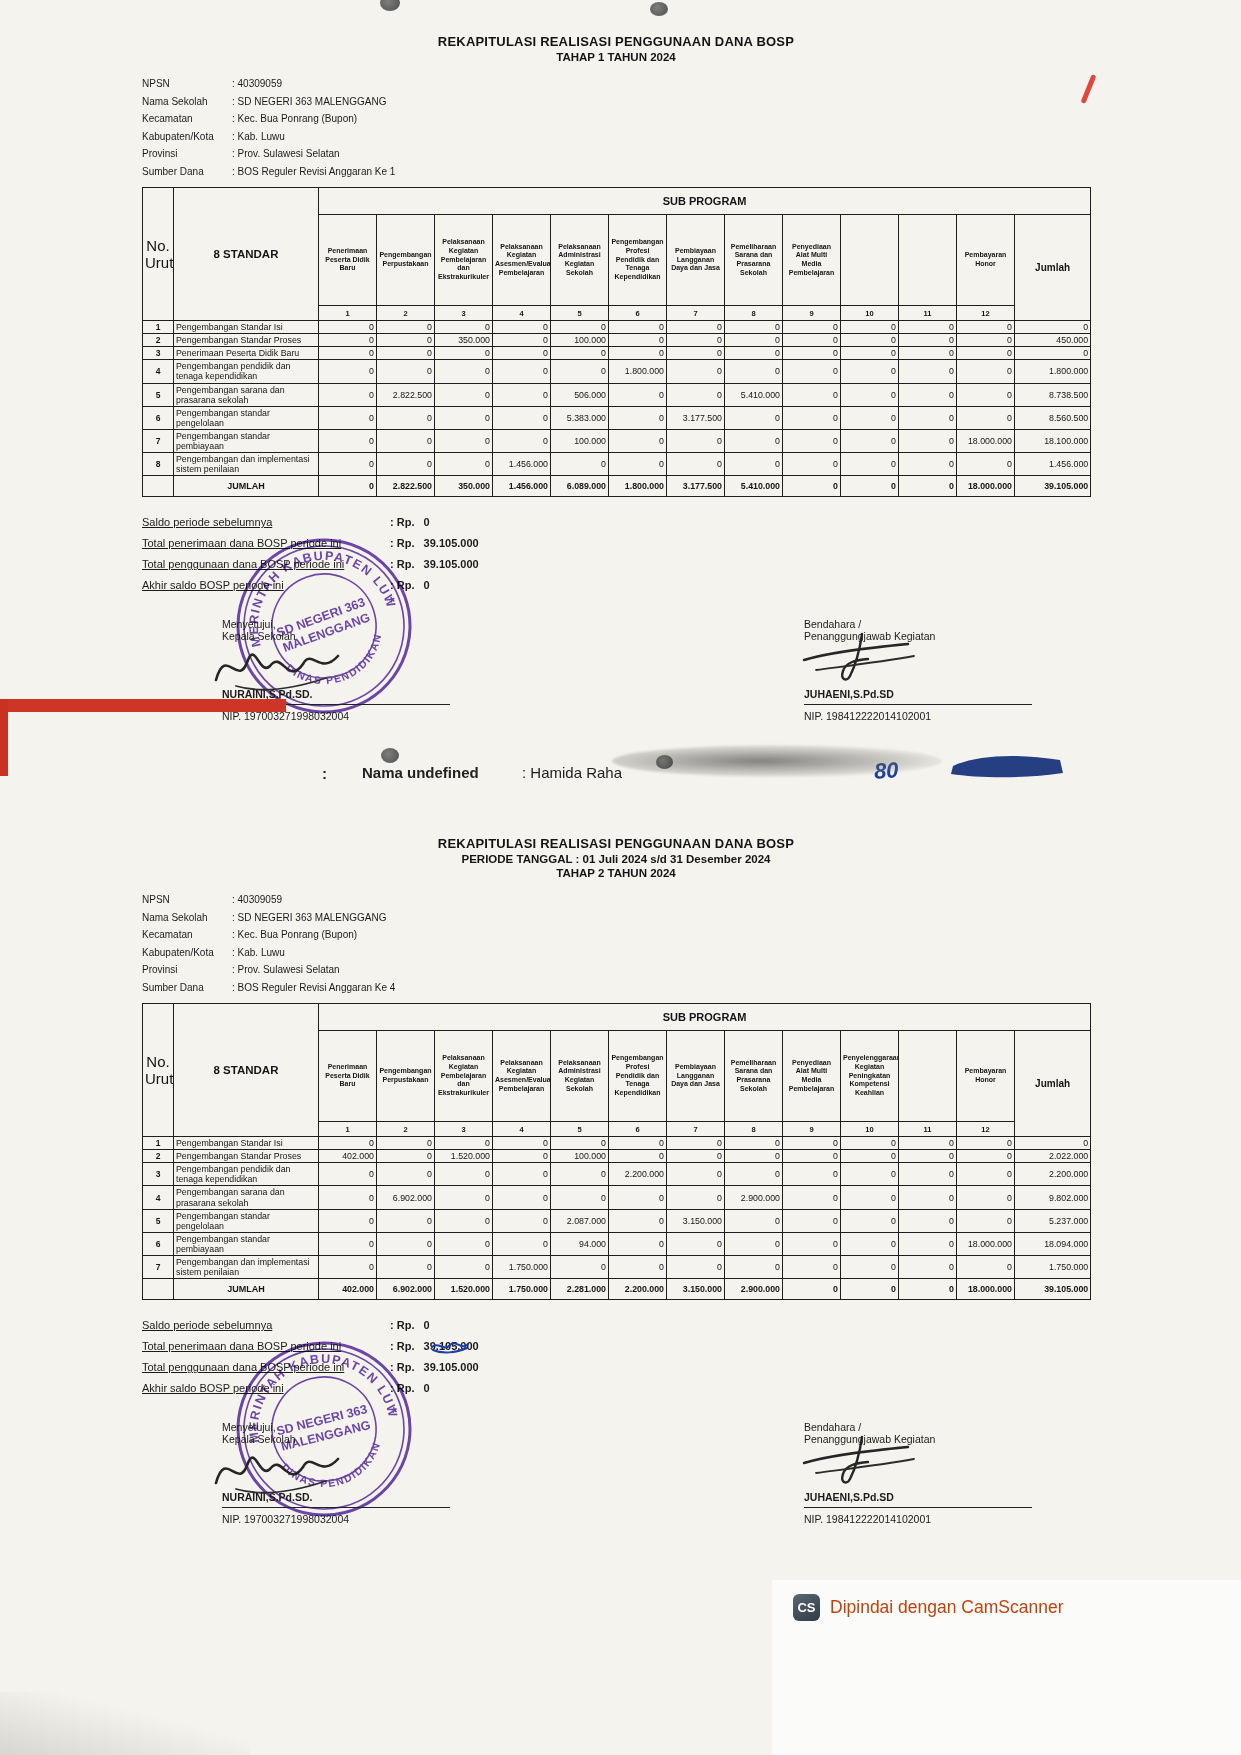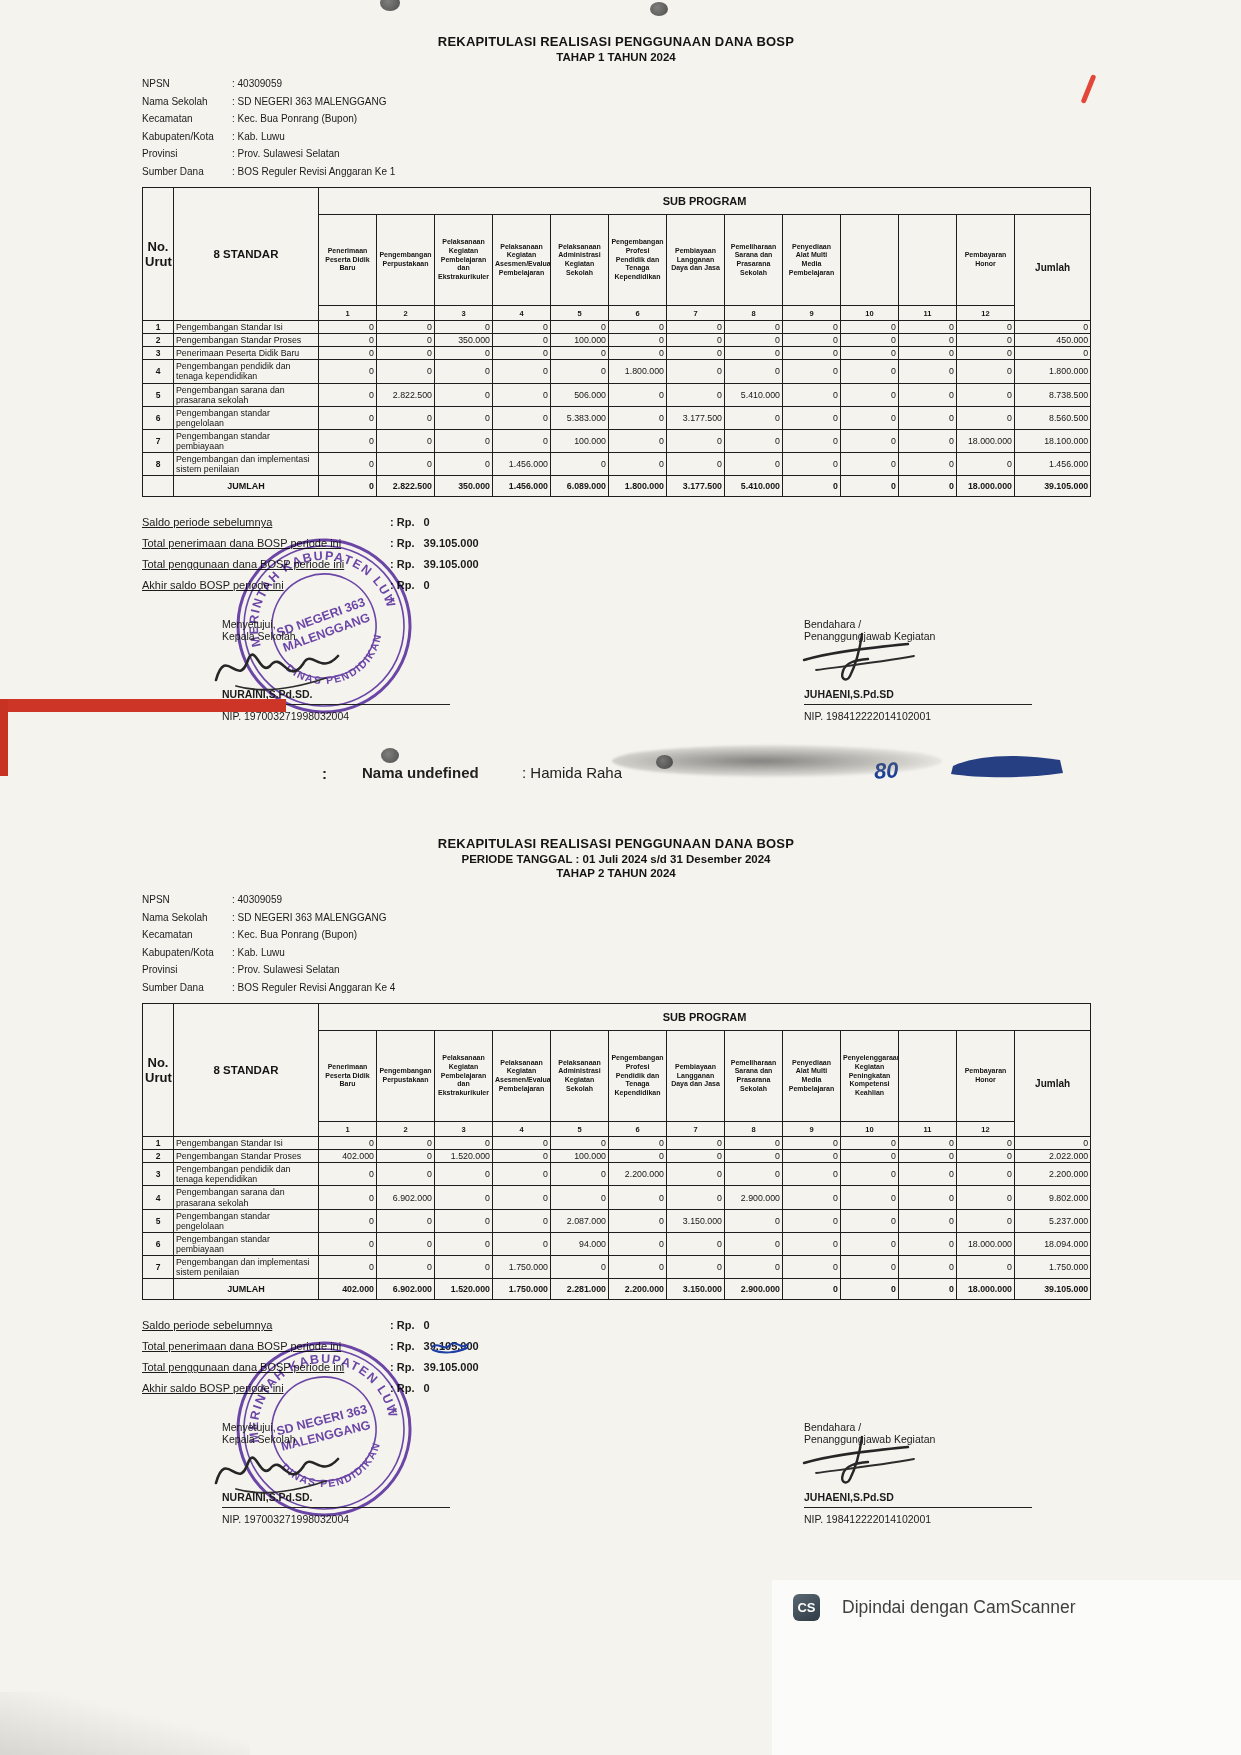--- a/index.html
+++ b/index.html
@@ -22,21 +22,21 @@
   .info{margin-top:12px;}
   .info-row{display:flex;font-size:10px;line-height:17.5px;}
   .info-row .lab{width:90px;flex:none;}
   .info-row .val{white-space:pre;}
 
   
   table.report-table{border-collapse:collapse;table-layout:fixed;width:948px;margin-top:7px;}
   table.report-table th, table.report-table td{
     border:1.5px solid #1e1e1e;padding:1px 2px;overflow:hidden;color:#151515;
   }
-  th.h-no{font-size:13px;font-weight:bold;}
+  th.h-no{font-size:15px;font-weight:normal;}
   th.h-standar{font-size:11.5px;font-weight:bold;}
   th.h-group{font-size:11px;font-weight:bold;height:24px;}
   th.h-sub{font-size:7px;font-weight:bold;height:88px;vertical-align:middle;text-align:center;line-height:1.25;}
   th.h-num{font-size:7.5px;font-weight:bold;height:12px;text-align:center;}
   th.h-jumlah{font-size:10px;font-weight:bold;}
   td.c-no{font-size:8.5px;text-align:center;font-weight:bold;}
   td.c-label{font-size:8.8px;line-height:1.15;padding-left:3px;}
   td.c-val{font-size:8.8px;text-align:right;padding-right:3px;}
   td.c-total{font-size:8.8px;text-align:right;padding-right:3px;}
   tr.total-row td{font-weight:bold;height:18px;}
@@ -79,25 +79,25 @@
   .hole-1{left:380px;top:-5px;width:20px;height:16px;}
   .hole-2{left:650px;top:2px;width:18px;height:14px;}
   .hole-3{left:381px;top:748px;width:18px;height:15px;}
   .hole-4{left:656px;top:755px;width:17px;height:14px;}
   .corner-mark{left:1086px;top:74px;width:5px;height:30px;background:#e2473a;border-radius:3px;transform:rotate(22deg);}
   .corner-shadow{left:0;top:1692px;width:250px;height:63px;
     background:linear-gradient(to top right, rgba(140,138,132,.28), transparent 62%);}
 
   
   .badge-bg{left:772px;top:1580px;width:469px;height:175px;background:#fbfbf9;}
-  .scanner-badge{position:absolute;left:793px;top:1594px;display:flex;align-items:center;gap:22px;}
+  .scanner-badge{position:absolute;left:793px;top:1594px;display:flex;align-items:center;gap:10px;}
   .cs-icon{width:27px;height:27px;border-radius:6px;flex:none;
     background:linear-gradient(150deg,#5a6873,#2f3a44);
     color:#fff;font-weight:bold;font-size:13px;display:flex;align-items:center;justify-content:center;}
-  .cs-text{font-size:17.5px;color:#404040;}
+  .cs-text{font-size:17.5px;color:#c2410c;}
 </style>
 </head>
 <body>
 
 <div class="page" id="page-0">
   <div class="title">
     <div class="t-main">REKAPITULASI REALISASI PENGGUNAAN DANA BOSP</div>
     <div class="t-sub">TAHAP 1 TAHUN 2024</div>
   </div>
   <div class="info">

